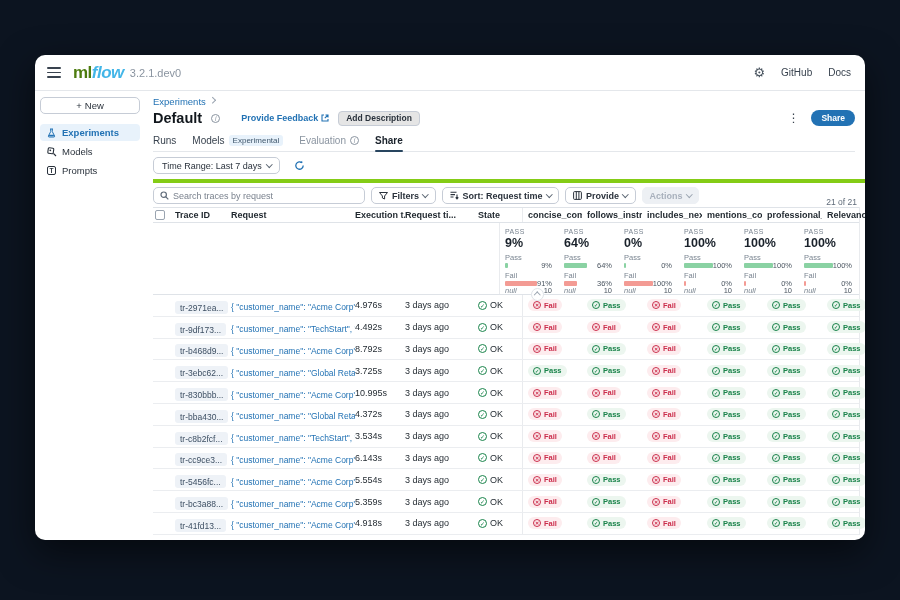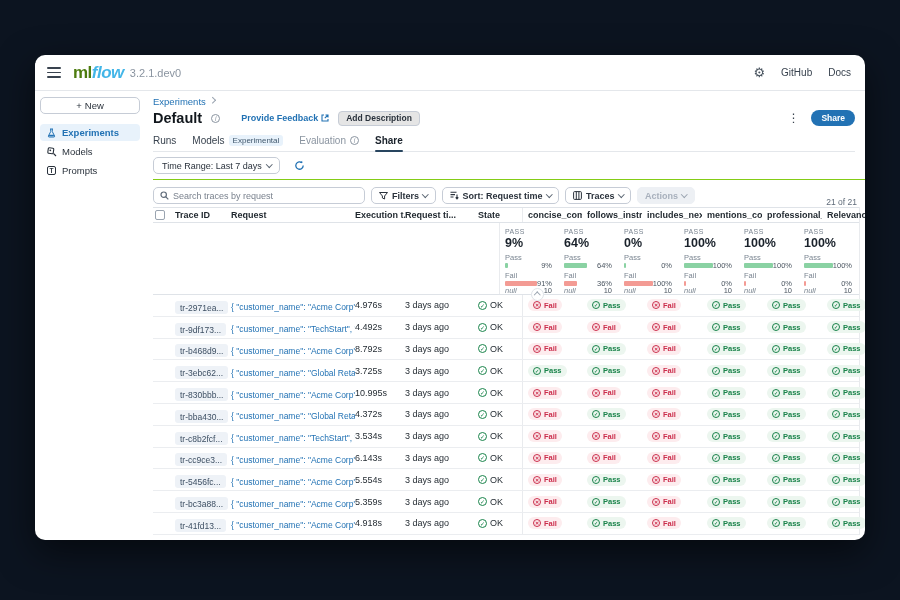--- a/index.html
+++ b/index.html
@@ -57,21 +57,21 @@
   .tab.muted { color:#8a94a0; }
   .tab.active { font-weight:800; color:#1a222b; }
   .tab.active:after { content:""; position:absolute; left:0; right:0; bottom:-1px; height:2px; background:#28455f; border-radius:1px; }
   .exp-badge { background:#e8f2fb; color:#41586d; font-size:8px; padding:1px 4px; border-radius:3px; }
 
   .timerow { height:27px; display:flex; align-items:center; gap:14px; }
   .time-btn { height:17px; border:1px solid #c6ccd6; border-radius:5px; background:#fff; font-size:9px; color:#2a323c;
               display:flex; align-items:center; padding:0 8px; gap:5px; cursor:pointer; }
   .refresh { color:#2272b4; cursor:pointer; display:flex; }
 
-  .toolbar { height:28px; border-top:1px solid #84cc16; display:flex; align-items:center; gap:6px; padding-top:4px; padding-right:8px; }
+  .toolbar { height:28px; border-top:4px solid #84cc16; display:flex; gap:6px; padding-top:4px; padding-right:8px; }
   .search-box { flex:0 0 212px; height:17px; border:1px solid #c6ccd6; border-radius:5px; display:flex;
                 align-items:center; padding:0 6px; gap:4px; color:#5f6b79; background:#fff; }
   .search-box input { border:none; outline:none; flex:1; font-size:9px; font-family:"Liberation Sans",sans-serif; color:#2a323c; }
   .search-box input::placeholder { color:#7a828e; }
   .tool-btn { height:17px; border:1px solid #c6ccd6; border-radius:5px; background:#fff; font-size:9px; color:#2a323c;
               display:flex; align-items:center; padding:0 7px; gap:4px; cursor:pointer; font-weight:600; }
   .tool-btn.disabled { background:#edf0f4; border-color:#edf0f4; color:#a8b0bc; cursor:default; }
   .count { margin-left:auto; font-size:8.5px; color:#5f6b79; align-self:flex-end; }
 
   .chev { width:4.5px; height:4.5px; border-right:1.3px solid #5a6572; border-bottom:1.3px solid #5a6572;
@@ -263,21 +263,21 @@
               <path d="M7 3.6v4M5.7 6.3L7 7.8l1.3-1.5" fill="none" stroke="#2a323c" stroke-width="1.1"></path>
             </svg>
           <span>Sort: Request time</span>
           <span class="chev"></span>
         </button>
         <button class="tool-btn">
           <svg width="9" height="9" viewBox="0 0 9 9">
               <rect x="0.6" y="0.6" width="7.8" height="7.8" rx="1" fill="none" stroke="#2a323c" stroke-width="1"></rect>
               <path d="M3.3 0.6v7.8M5.9 0.6v7.8" stroke="#2a323c" stroke-width="1"></path>
             </svg>
-          <span>Traces</span>
+          <span>Provide</span>
           <span class="chev"></span>
         </button>
         <button class="tool-btn disabled">
           <span>Actions</span>
           <span class="chev light"></span>
         </button>
         <span class="count">21 of 21</span>
       </div>
 
 

